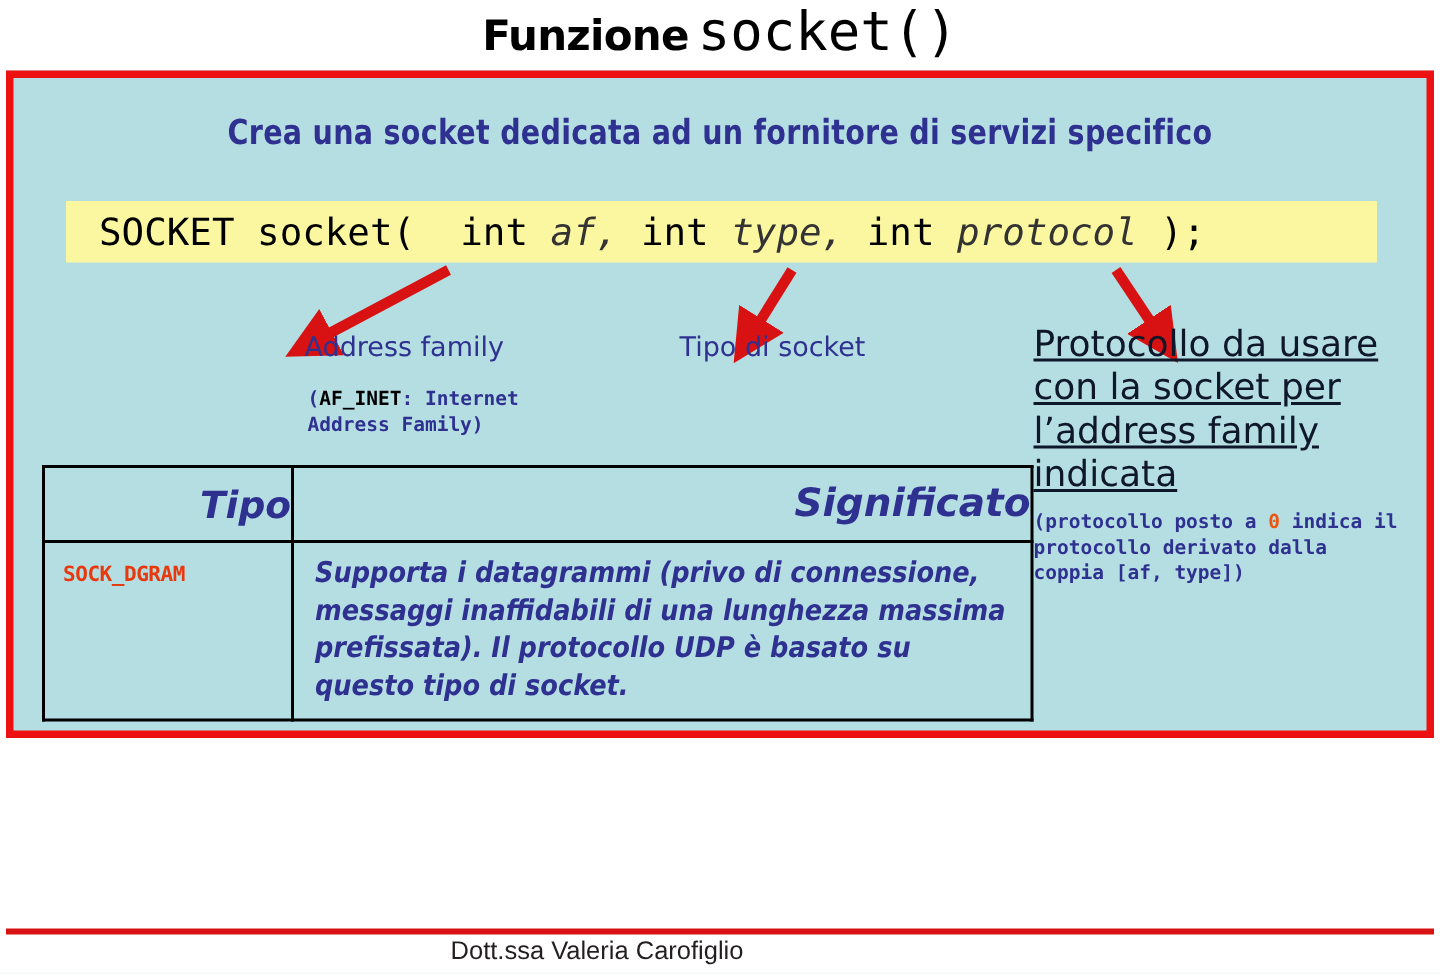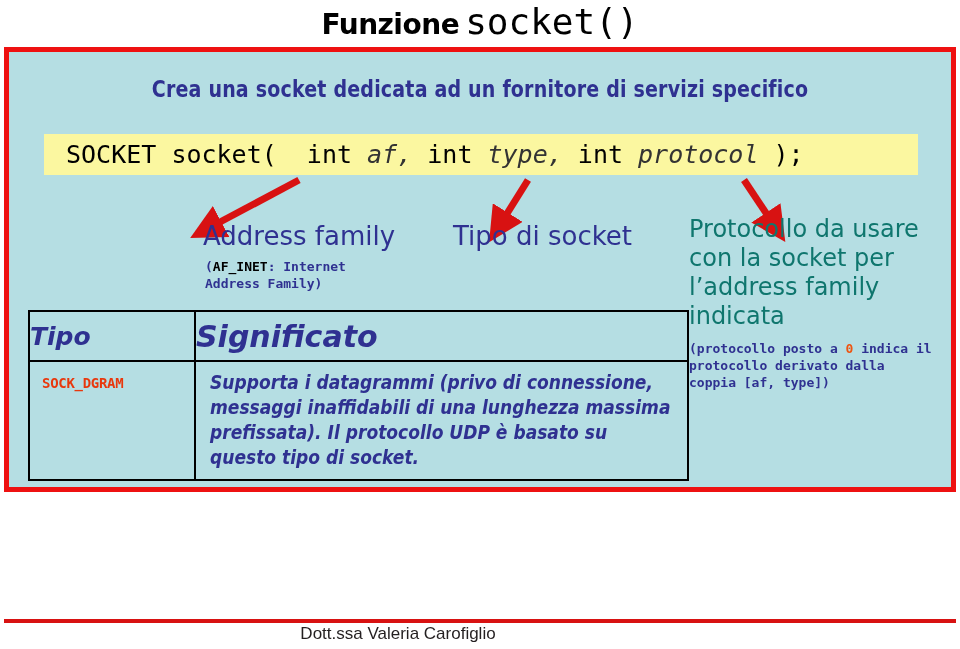--- a/index.html
+++ b/index.html
@@ -101,21 +101,21 @@
     top: 0;
     width: 942px;
     height: 565px;
     pointer-events: none;
   }
 
   
   .col-head {
     position: absolute;
     font-family: "DejaVu Sans", sans-serif;
-    font-size: 26px;
+    font-size: 18px;
     color: #2f3191;
     white-space: nowrap;
   }
   #head-address-family { left: 194px; top: 169px; }
   #head-tipo-socket    { left: 444px; top: 169px; }
 
   #af-note {
     position: absolute;
     left: 196px;
     top: 206px;
@@ -132,21 +132,22 @@
   #right-block {
     position: absolute;
     left: 680px;
     top: 163px;
     width: 250px;
   }
   #right-title {
     font-family: "DejaVu Sans", sans-serif;
     font-size: 24px;
     line-height: 29px;
-    color: #0f766e;
+    color: #0f172a;
+    text-decoration: underline;
   }
   #right-note {
     margin-top: 9px;
     font-family: "DejaVu Sans Mono", monospace;
     font-weight: bold;
     font-size: 13px;
     line-height: 17px;
     color: #2f3191;
   }
   #right-note .hl { color: #ee5511; }
@@ -163,30 +164,30 @@
   #types-table td {
     border: 2px solid #000000;
     background: #b5dee3;
     vertical-align: top;
     padding: 0;
   }
   #types-table .col-type  { width: 164px; }
   #types-table .col-mean  { width: 491px; }
 
   .hdr-type, .hdr-mean {
-    text-align: left;
+    text-align: right;
     font-family: "DejaVu Sans", sans-serif;
     font-style: italic;
     font-weight: bold;
     color: #2f3191;
     height: 48px;
     vertical-align: middle !important;
   }
   .hdr-type { font-size: 25px; }
-  .hdr-mean { font-size: 30px; border-radius: 14px; }
+  .hdr-mean { font-size: 26px; border-radius: 14px; }
 
   .cell-const {
     font-family: "DejaVu Sans Mono", monospace;
     font-weight: bold;
     font-size: 14px;
     color: #e8380d;
     padding: 13px 0 0 12px !important;
     white-space: nowrap;
     letter-spacing: -0.3px;
   }

